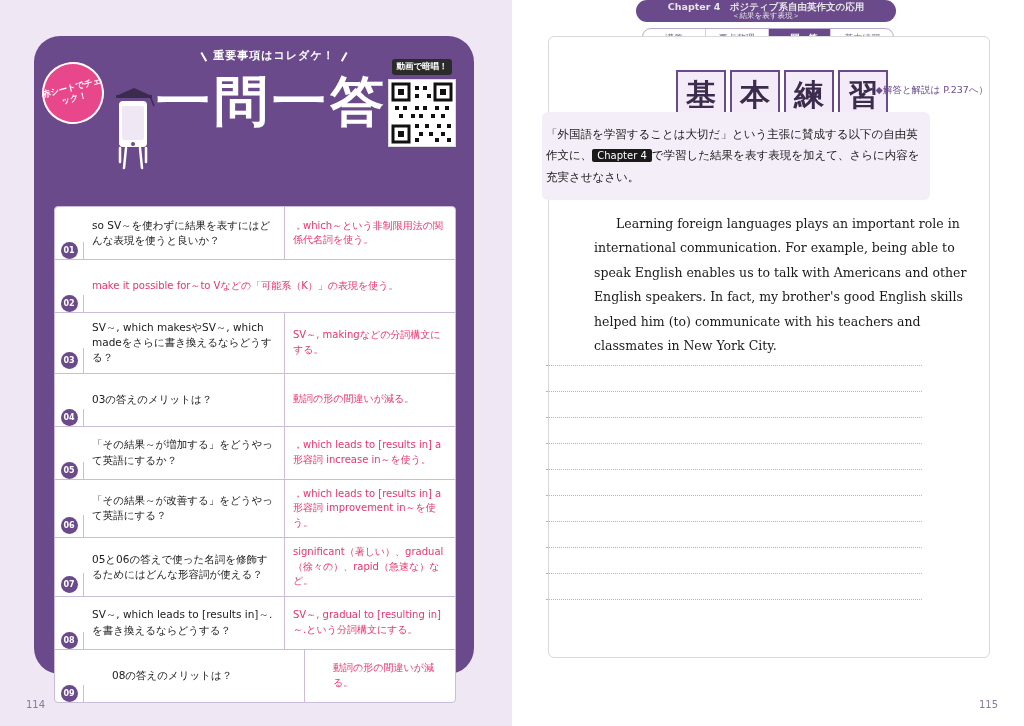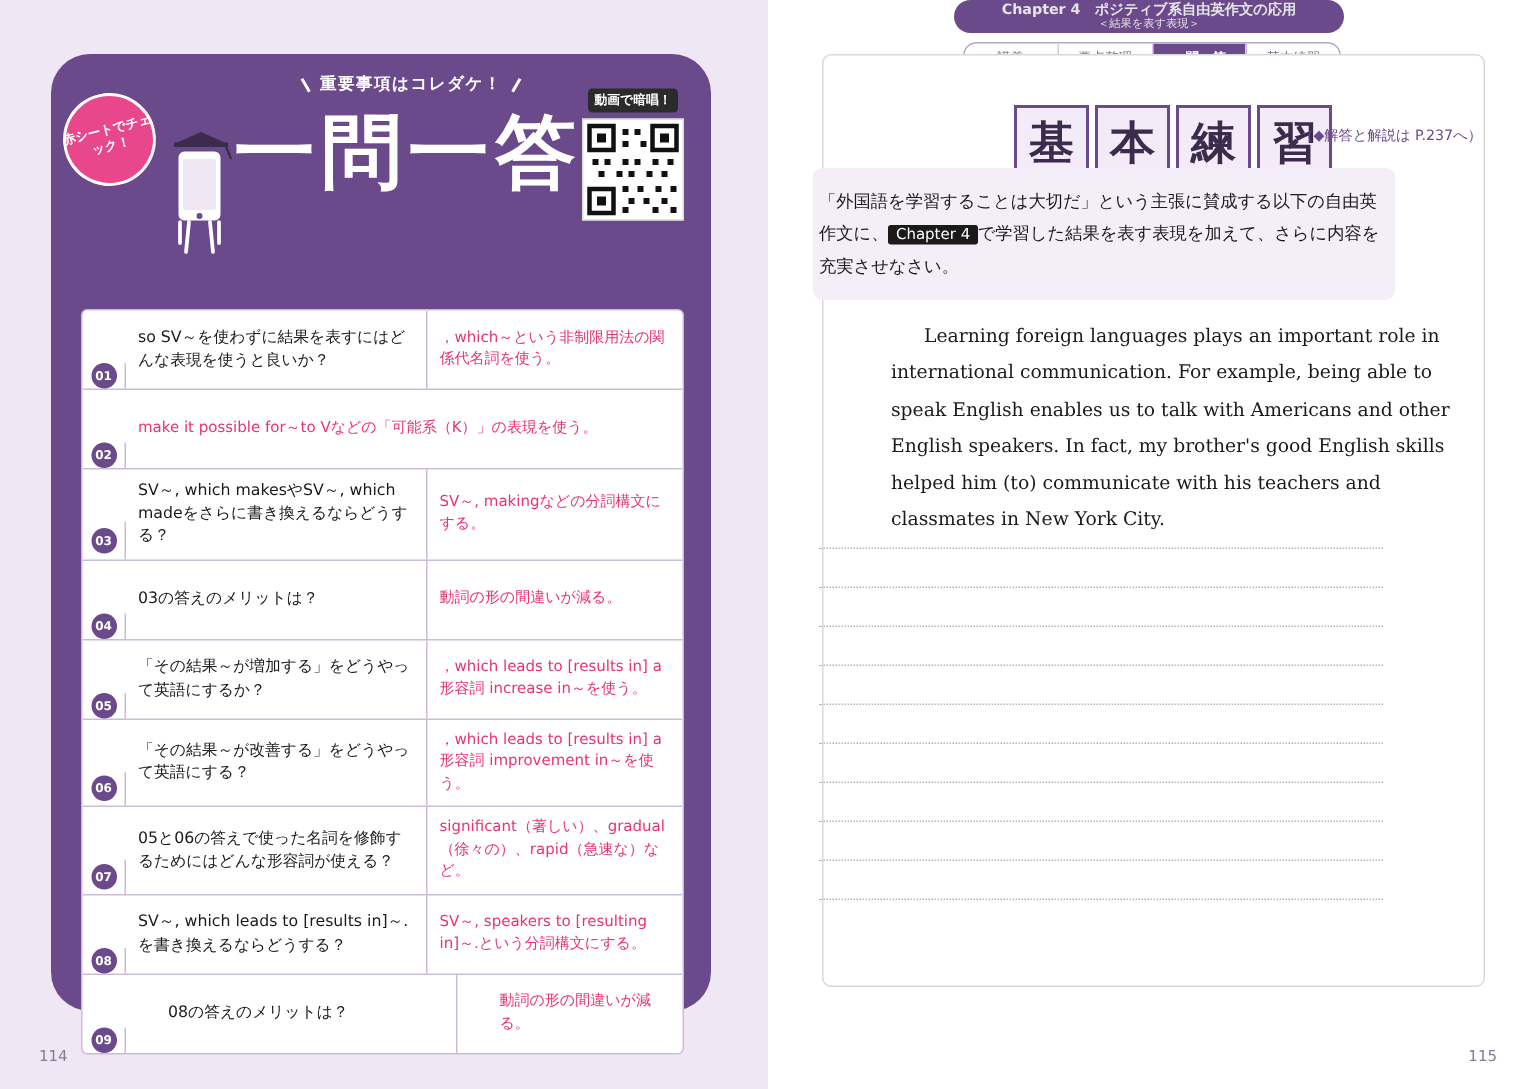--- a/index.html
+++ b/index.html
@@ -267,21 +267,21 @@
             <span class="num-badge">07</span>
           </div>
           <div class="qa-q">05と06の答えで使った名詞を修飾するためにはどんな形容詞が使える？</div>
           <div class="qa-a">significant（著しい）、gradual（徐々の）、rapid（急速な）など。</div>
         </div>
         <div class="qa-row">
           <div class="qa-num">
             <span class="num-badge">08</span>
           </div>
           <div class="qa-q">SV～, which leads to [results in]～.を書き換えるならどうする？</div>
-          <div class="qa-a">SV～, speakers to [resulting in]～.という分詞構文にする。</div>
+          <div class="qa-a">SV～, gradual to [resulting in]～.という分詞構文にする。</div>
         </div>
         <div class="qa-row">
           <div class="qa-num">
             <span class="num-badge">09</span>
           </div>
           <div class="qa-q">08の答えのメリットは？</div>
           <div class="qa-a">動詞の形の間違いが減る。</div>
         </div>
       </div>
   </div>

